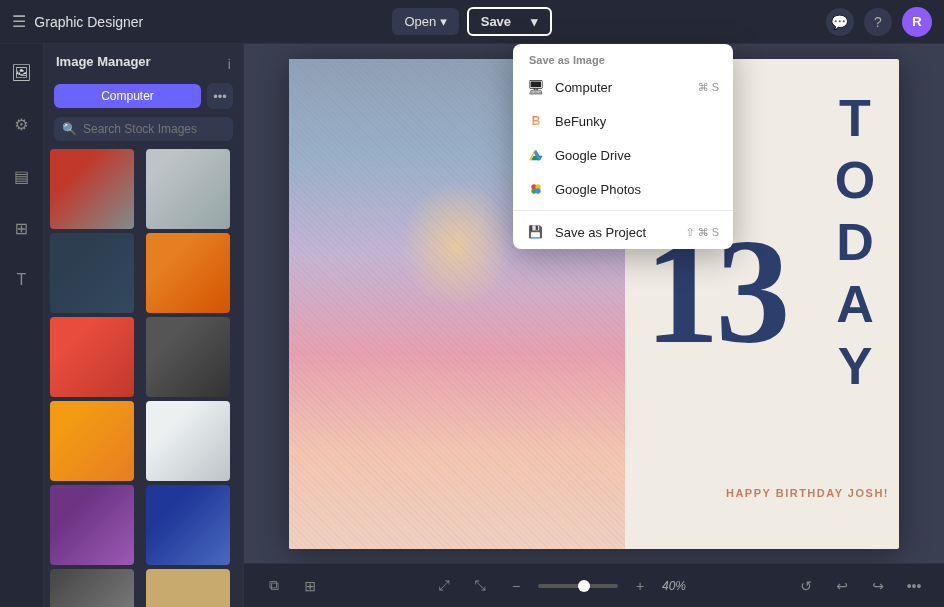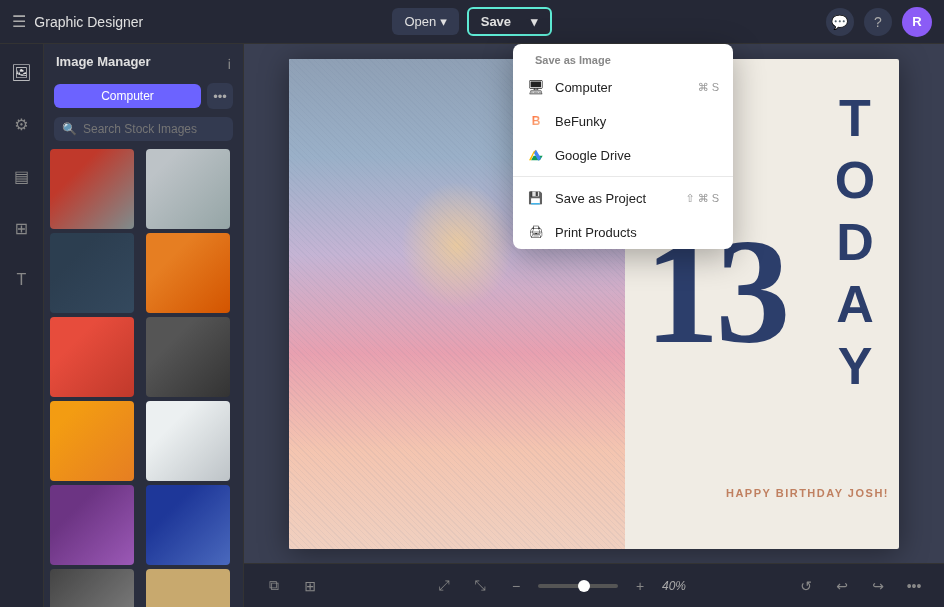--- a/index.html
+++ b/index.html
@@ -56,21 +56,21 @@
       color: #e0e0e0;
       padding: 6px 12px;
       font-size: 13px;
       cursor: pointer;
     }
     .btn-save {
       display: flex;
       align-items: center;
       gap: 20px;
       background: transparent;
-      border: 2px solid #5eead4;
+      border: 2px solid #ffffff;
       border-radius: 6px;
       color: #e0e0e0;
       padding: 5px 12px;
       font-size: 13px;
       cursor: pointer;
       font-weight: 600;
     }
     .topbar-right {
       display: flex;
       align-items: center;
@@ -383,21 +383,21 @@
       border-radius: 8px;
       box-shadow: 0 8px 32px rgba(0,0,0,0.3);
       overflow: hidden;
       z-index: 200;
       color: #222;
     }
     .dropdown-section-label {
       font-size: 11px;
       font-weight: 600;
       color: #888;
-      padding: 10px 22px 4px;
+      padding: 10px 16px 4px;
       text-transform: none;
     }
     .dropdown-item {
       display: flex;
       align-items: center;
       gap: 10px;
       padding: 8px 14px;
       font-size: 13px;
       color: #222;
       cursor: pointer;
@@ -574,29 +574,36 @@
   <div class="dropdown-item">
     <span class="dropdown-item-icon" style="font-size:14px;">
       <svg width="16" height="16" viewBox="0 0 24 24" fill="none">
         <path d="M4.5 20l4-7H22l-4 7H4.5z" fill="#0f9d58"></path>
         <path d="M12 4l7.5 13-4 3.5L8 7.5 12 4z" fill="#4285f4"></path>
         <path d="M1.5 20L8 7.5 12 4 8.5 10.5 4.5 20H1.5z" fill="#fbbc04"></path>
       </svg>
     </span>
     <span>Google Drive</span>
   </div>
+  <div class="dropdown-item">
+    <span class="dropdown-item-icon" style="font-size:14px;">
+      <svg width="16" height="16" viewBox="0 0 24 24">
+        <circle cx="9" cy="9" r="4" fill="#ea4335"></circle>
+        <circle cx="15" cy="9" r="4" fill="#fbbc04"></circle>
+        <circle cx="9" cy="15" r="4" fill="#34a853"></circle>
+        <circle cx="15" cy="15" r="4" fill="#4285f4"></circle>
+      </svg>
+    </span>
+    <span>Google Photos</span>
+  </div>
 
   <div class="dropdown-divider"></div>
 
   <div class="dropdown-item">
     <span class="dropdown-item-icon icon-floppy"></span>
     <span>Save as Project</span>
     <span class="dropdown-item-shortcut">
       <span>⇧</span>
         <span>⌘</span>
         <span>S</span>
     </span>
   </div>
-  <div class="dropdown-item">
-    <span class="dropdown-item-icon icon-print"></span>
-    <span>Print Products</span>
-  </div>
 </div>
 
 </body></html>

